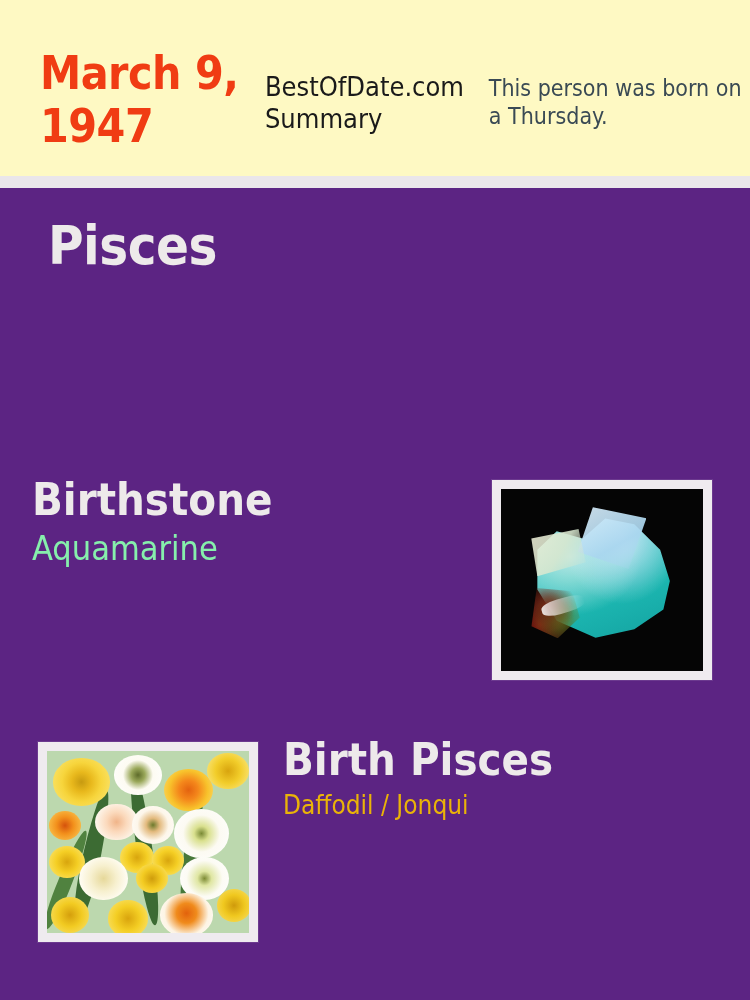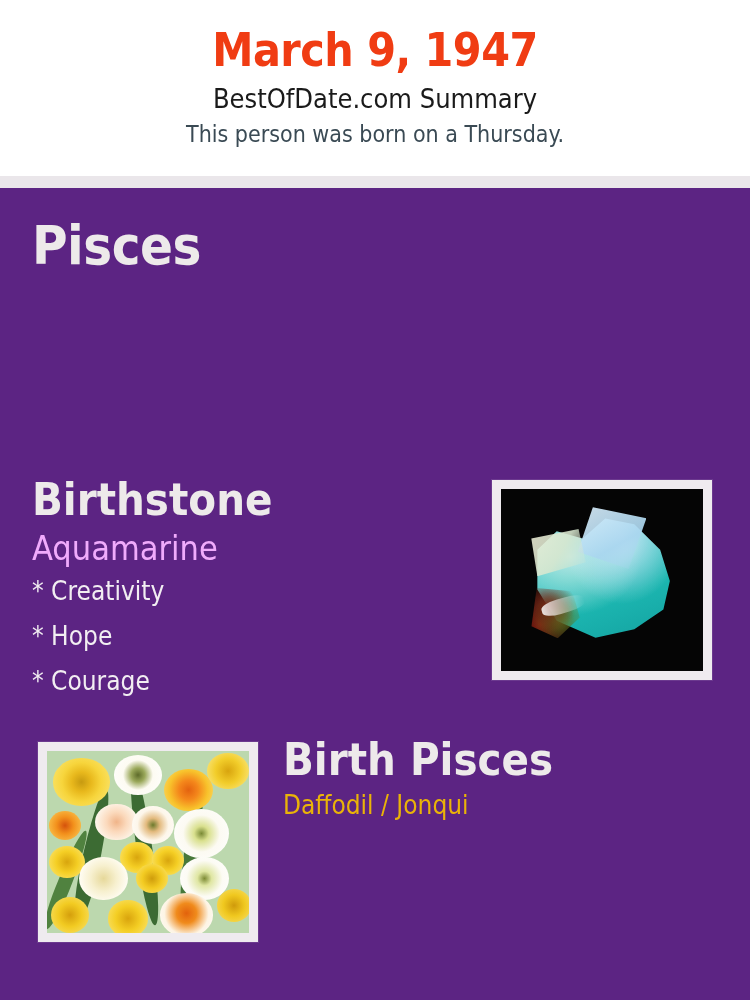--- a/index.html
+++ b/index.html
@@ -7,24 +7,25 @@
   body {
     font-family:"DejaVu Sans", sans-serif;
     background:#5C2483;
     overflow:hidden;
     position:relative;
   }
 
   
   .header {
     position:absolute; left:0; top:0; width:750px; height:176px;
-    background:#ffffff;
-    display:flex; flex-direction:column;
+    background:#fef9c3;
+    display:flex; flex-direction:row;
     align-items:center; justify-content:flex-start;
     padding-top:24px;
+    padding-left:40px;
   }
   .header-date {
     font-family:"DejaVu Sans Condensed","Liberation Sans", sans-serif;
     font-size:46px; font-weight:bold;
     color:#F03C13; letter-spacing:-0.5px; line-height:1.15;
   }
   .header-site {
     font-family:"DejaVu Sans Condensed","Liberation Sans", sans-serif;
     font-size:27px; font-weight:400;
     color:#1A1A1A; margin-top:6px; line-height:1.2;
@@ -43,41 +44,41 @@
     background:#E6EAE8;
   }
 
   
   .panel {
     position:absolute; left:0; top:188px; width:750px; height:812px;
     background:#5C2483;
   }
 
   
-  .zodiac { position:absolute; left:32px; top:30px; width:690px; }
+  .zodiac { position:absolute; left:48px; top:30px; width:690px; }
   .zodiac-name {
     font-family:"DejaVu Sans Condensed","Liberation Sans", sans-serif;
     font-size:54px; font-weight:bold; color:#EDEAEA;
     line-height:1.05; letter-spacing:-0.5px;
   }
   .zodiac-desc {
     font-family:"DejaVu Sans Condensed","Liberation Sans", sans-serif;
     font-size:35px; font-weight:400; color:#FFFFFF;
     line-height:1.25; margin-top:14px; max-width:672px;
   }
 
   
   .stone-block { position:absolute; left:32px; top:288px; width:440px; }
   .stone-title {
     font-family:"DejaVu Sans Condensed","Liberation Sans", sans-serif;
     font-size:45px; font-weight:bold; color:#EDEAEA; line-height:1.05;
   }
   .stone-name {
     font-family:"DejaVu Sans Condensed","Liberation Sans", sans-serif;
-    font-size:34px; font-weight:400; color:#f0abfc;
+    font-size:34px; font-weight:400; color:#86efac;
     line-height:1.15; margin-top:6px;
   }
   .stone-list { list-style:none; margin-top:10px; }
   .stone-list li {
     font-family:"DejaVu Sans Condensed","Liberation Sans", sans-serif;
     font-size:26px; font-weight:400; color:#F2EEF2;
     line-height:1.0; margin-bottom:19px;
   }
 
   
@@ -165,25 +166,20 @@
 
 <div class="panel">
 
   <div class="zodiac">
     <div class="zodiac-name">Pisces</div>
   </div>
 
   <div class="stone-block">
     <div class="stone-title">Birthstone</div>
     <div class="stone-name">Aquamarine</div>
-    <ul class="stone-list">
-      <li>* Creativity</li>
-      <li>* Hope</li>
-      <li>* Courage</li>
-    </ul>
   </div>
 
   <div class="frame stone-frame">
     <div class="frame-inner stone-photo">
       <div class="crystal"></div>
       <div class="crystal-facet-a"></div>
       <div class="crystal-facet-b"></div>
       <div class="crystal-incl"></div>
       <div class="crystal-spec"></div>
     </div>

